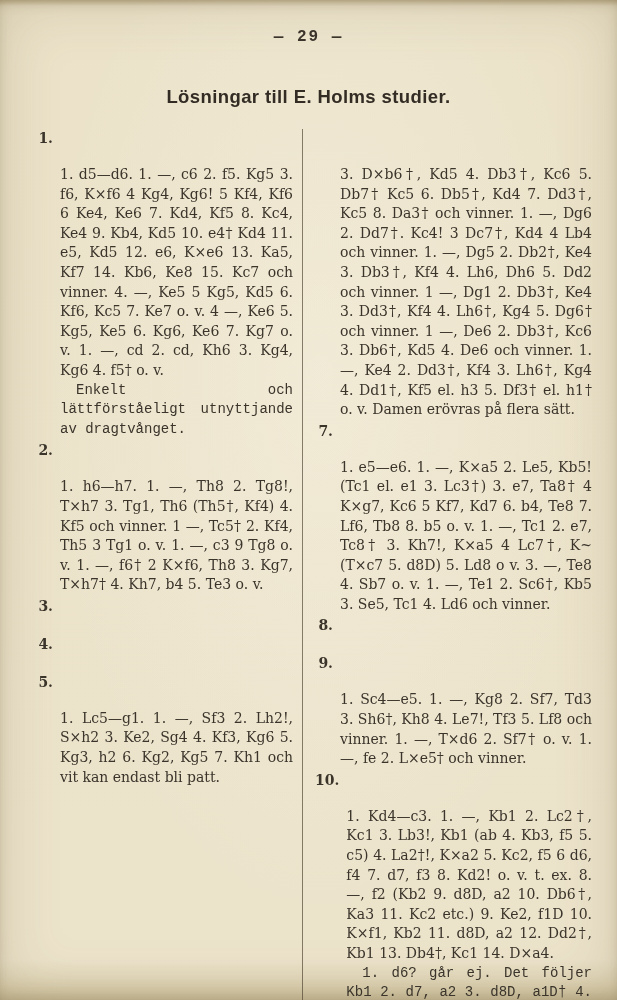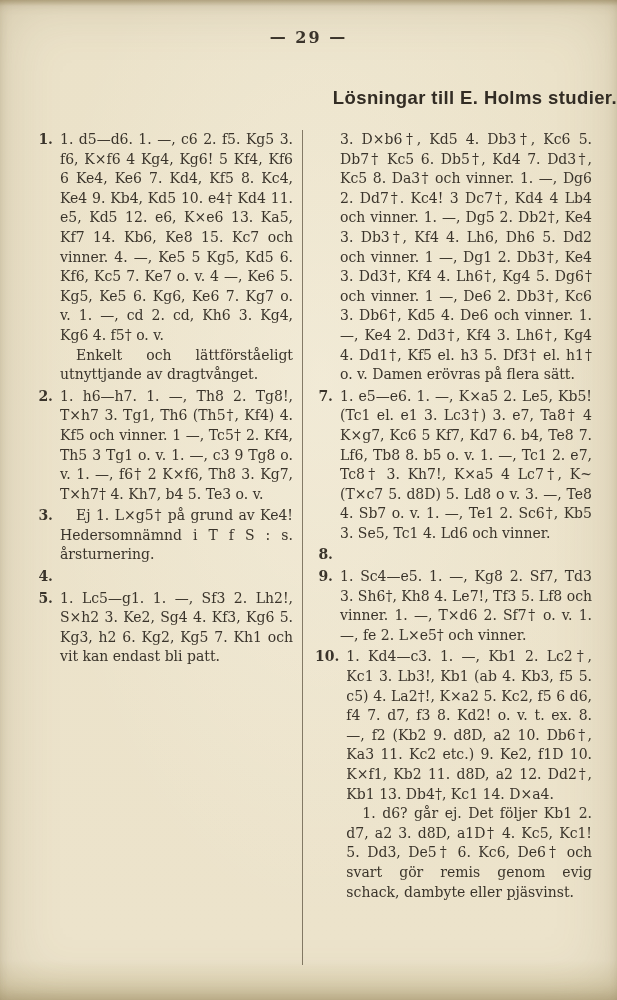--- a/index.html
+++ b/index.html
@@ -17,24 +17,25 @@
     color:#3a342b;
     font-family:"DejaVu Serif","Liberation Serif",serif;
     overflow:hidden;
   }
   .page-number{
     padding-top:28px;
     text-align:center;
     font-weight:bold;
     font-size:16px;
     letter-spacing:2px;
+    font-family:Liberation Mono, monospace;
   }
   .title{
     margin:40px 0 0 0;
-    text-align:right;
+    text-align:center;
     font-family:"Liberation Sans","DejaVu Sans",sans-serif;
     font-weight:bold;
     font-size:18.5px;
     letter-spacing:.4px;
     color:#322c24;
   }
   .columns{
     display:flex;
     margin-top:21px;
     padding:0 25px 0 35px;
@@ -61,23 +62,23 @@
     margin-bottom:2px;
   }
   .solution .num{
     flex:0 0 25px;
     font-weight:bold;
     text-align:right;
     padding-right:7px;
     box-sizing:border-box;
     white-space:nowrap;
   }
-  .solution .body{flex:1;min-width:0;}
+  .solution .body{flex:1;min-width:0;margin-top:36px;}
   .solution .body p{margin:0;}
-  .solution .body p.indent{text-indent:16px;}
+  .solution .body p.indent{text-indent:16px;font-family:Liberation Mono, monospace;}
 </style>
 </head>
 <body>
 
 <div class="page">
   <div class="page-number">— 29 —</div>
   <h1 class="title">Lösningar till E. Holms studier.</h1>
   <div class="columns">
     <div class="col col-left">
         <div class="solution">
@@ -89,21 +90,20 @@
         </div>
         <div class="solution">
           <span class="num">2.</span>
           <div class="body">
             <p class="first">1. h6—h7. 1. —, Th8 2. Tg8!, T×h7 3. Tg1, Th6 (Th5†, Kf4) 4. Kf5 och vinner. 1 —, Tc5† 2. Kf4, Th5 3 Tg1 o. v. 1. —, c3 9 Tg8 o. v. 1. —, f6† 2 K×f6, Th8 3. Kg7, T×h7† 4. Kh7, b4 5. Te3 o. v.</p>
           </div>
         </div>
         <div class="solution">
           <span class="num">3.</span>
           <div class="body">
-            <p class="indent">Ej 1. L×g5† på grund av Ke4! Hedersomnämnd i T f S : s. årsturnering.</p>
           </div>
         </div>
         <div class="solution">
           <span class="num">4.</span>
           <div class="body">
           </div>
         </div>
         <div class="solution">
           <span class="num">5.</span>
           <div class="body">

